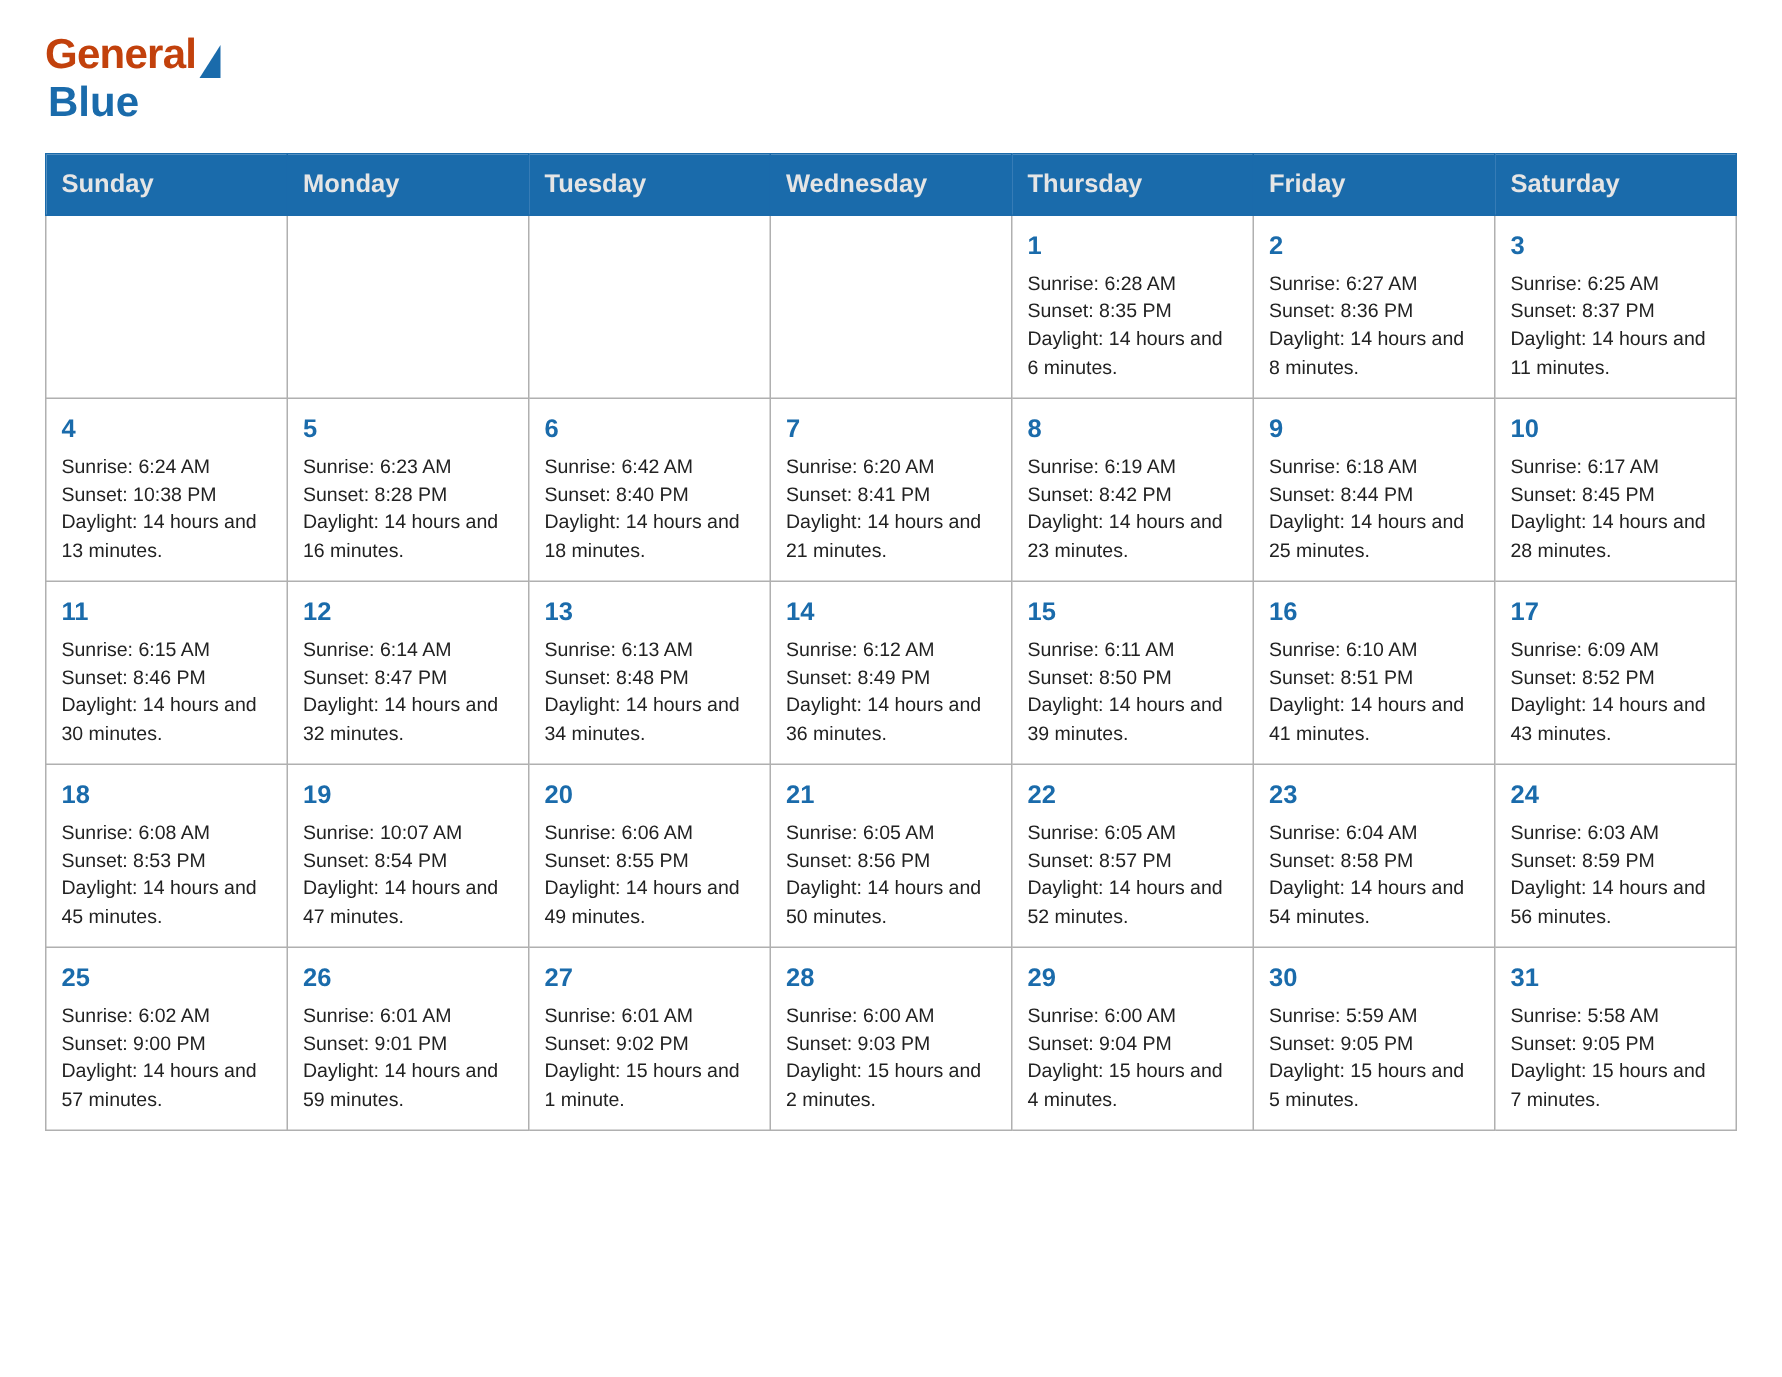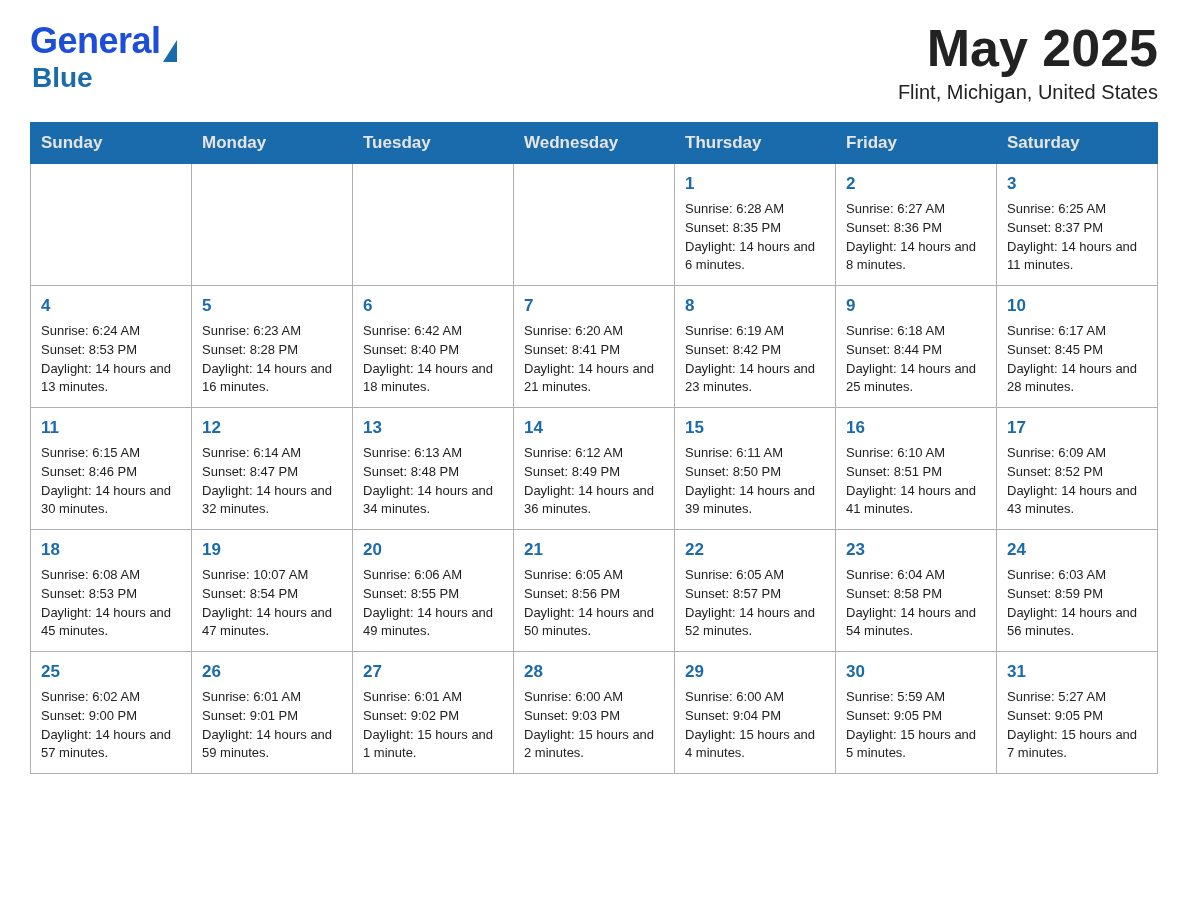--- a/index.html
+++ b/index.html
@@ -11,23 +11,23 @@
       width: 1188px;
       min-height: 918px;
     }
     .header-area {
       display: flex;
       justify-content: space-between;
       align-items: flex-start;
       margin-bottom: 18px;
     }
     .logo-text-general {
-      font-size: 36px;
-      font-weight: bold;
-      color: #1d4ed8;
+      font-size: 28px;
+      font-weight: bold;
+      color: #c2410c;
       letter-spacing: -0.5px;
     }
     .logo-arrow {
       width: 0;
       height: 0;
       border-left: 14px solid transparent;
       border-bottom: 22px solid #1a6bab;
       display: inline-block;
       margin-left: 2px;
       margin-top: 6px;
@@ -110,24 +110,20 @@
 <div class="header-area">
   <div class="logo-container">
     <div class="logo-row">
       <span class="logo-text-general">General</span>
       <span class="logo-arrow"></span>
     </div>
     <div class="logo-blue-line">
       <span class="logo-blue">Blue</span>
     </div>
   </div>
-  <div class="title-area">
-    <div class="month-year">May 2025</div>
-    <div class="location">Flint, Michigan, United States</div>
-  </div>
 </div>
 
 <table class="calendar-table">
   <thead>
     <tr>
     <th>Sunday</th>
         <th>Monday</th>
         <th>Tuesday</th>
         <th>Wednesday</th>
         <th>Thursday</th>
@@ -157,21 +153,21 @@
           <span class="day-number">3</span>
           <div class="day-info">Sunrise: 6:25 AM
 Sunset: 8:37 PM
 Daylight: 14 hours and 11 minutes.</div>
         </td>
       </tr>
       <tr>
         <td>
           <span class="day-number">4</span>
           <div class="day-info">Sunrise: 6:24 AM
-Sunset: 8:53 PM
+Sunset: 10:38 PM
 Daylight: 14 hours and 13 minutes.</div>
         </td>
         <td>
           <span class="day-number">5</span>
           <div class="day-info">Sunrise: 6:23 AM
 Sunset: 8:28 PM
 Daylight: 14 hours and 16 minutes.</div>
         </td>
         <td>
           <span class="day-number">6</span>
@@ -324,19 +320,19 @@
 Daylight: 15 hours and 4 minutes.</div>
         </td>
         <td>
           <span class="day-number">30</span>
           <div class="day-info">Sunrise: 5:59 AM
 Sunset: 9:05 PM
 Daylight: 15 hours and 5 minutes.</div>
         </td>
         <td>
           <span class="day-number">31</span>
-          <div class="day-info">Sunrise: 5:27 AM
+          <div class="day-info">Sunrise: 5:58 AM
 Sunset: 9:05 PM
 Daylight: 15 hours and 7 minutes.</div>
         </td>
       </tr>
     </tbody>
 </table>
 
 </body></html>

